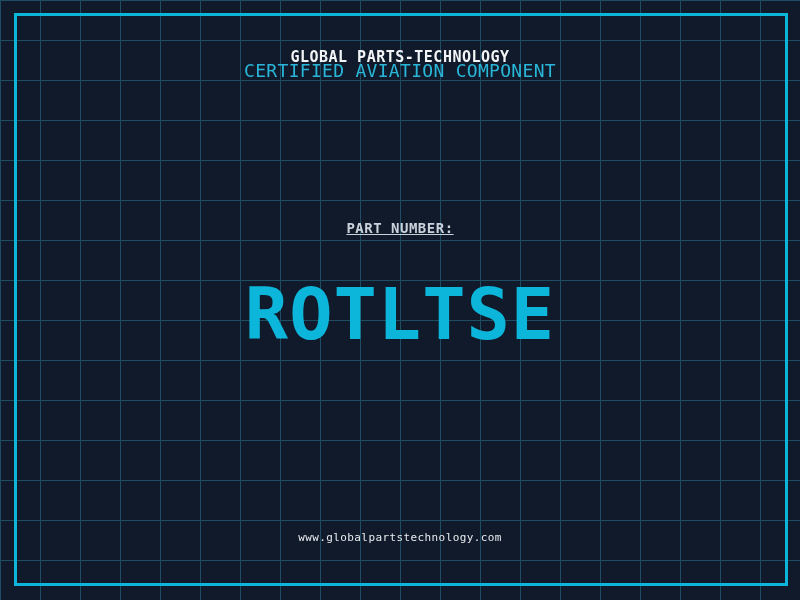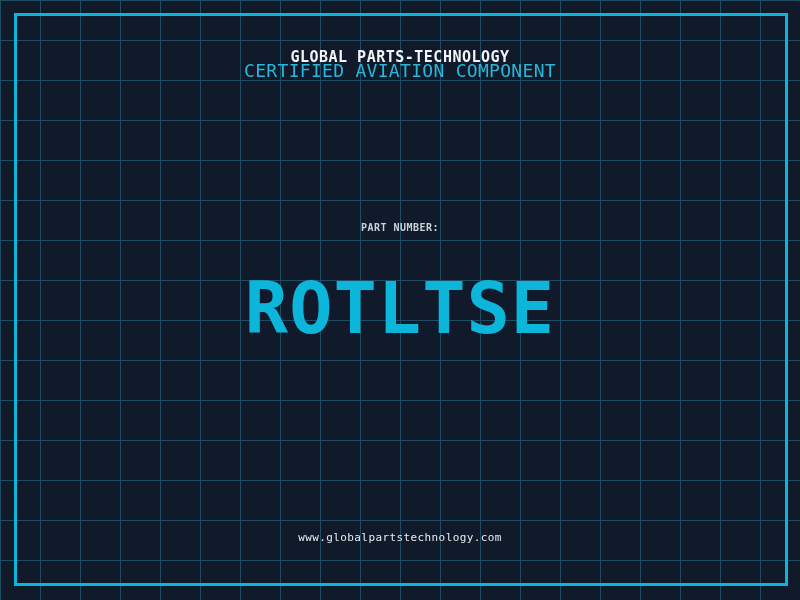--- a/index.html
+++ b/index.html
@@ -45,28 +45,29 @@
   }
   .certification{
     top:64px;
     font-size:18px;
     line-height:14px;
     letter-spacing:0.3px;
     color:var(--accent-cyan);
   }
   .part-label{
     top:221px;
-    font-size:10px;
+    font-size:14px;
     line-height:14px;
     font-weight:bold;
     letter-spacing:0.5px;
     color:var(--label-gray);
+    text-decoration:underline;
   }
   .part-number{
-    top:272px;
+    top:278px;
     font-size:72px;
     line-height:72px;
     font-weight:bold;
     letter-spacing:1px;
     color:var(--frame-cyan);
   }
   .website{
     top:531px;
     font-size:11px;
     line-height:14px;

